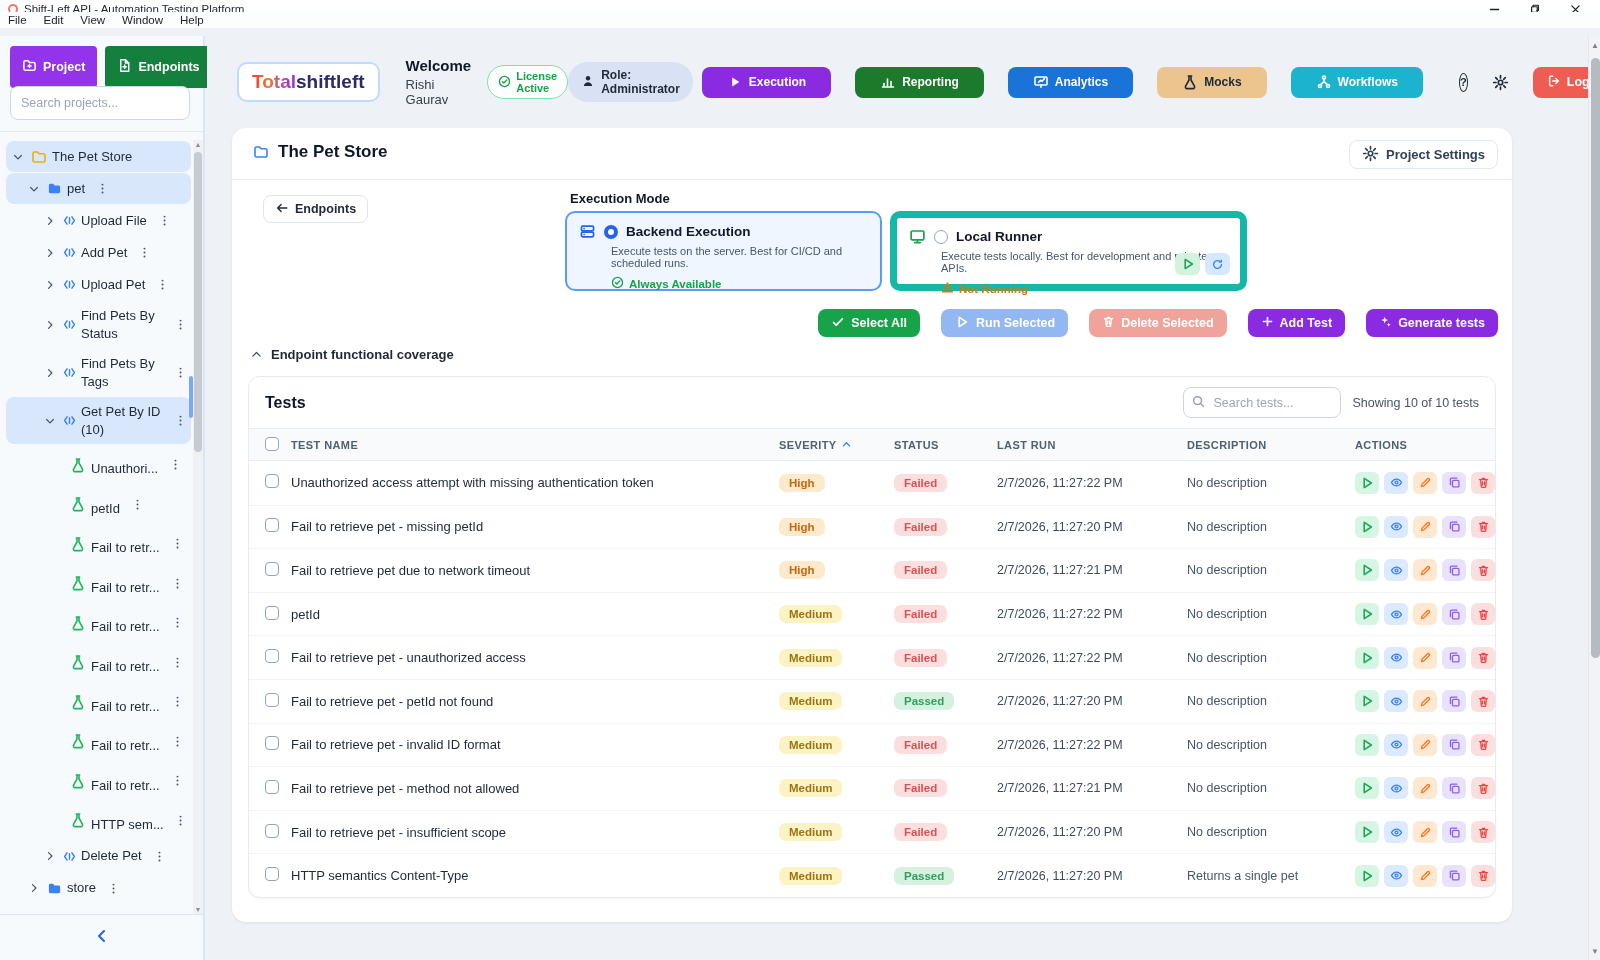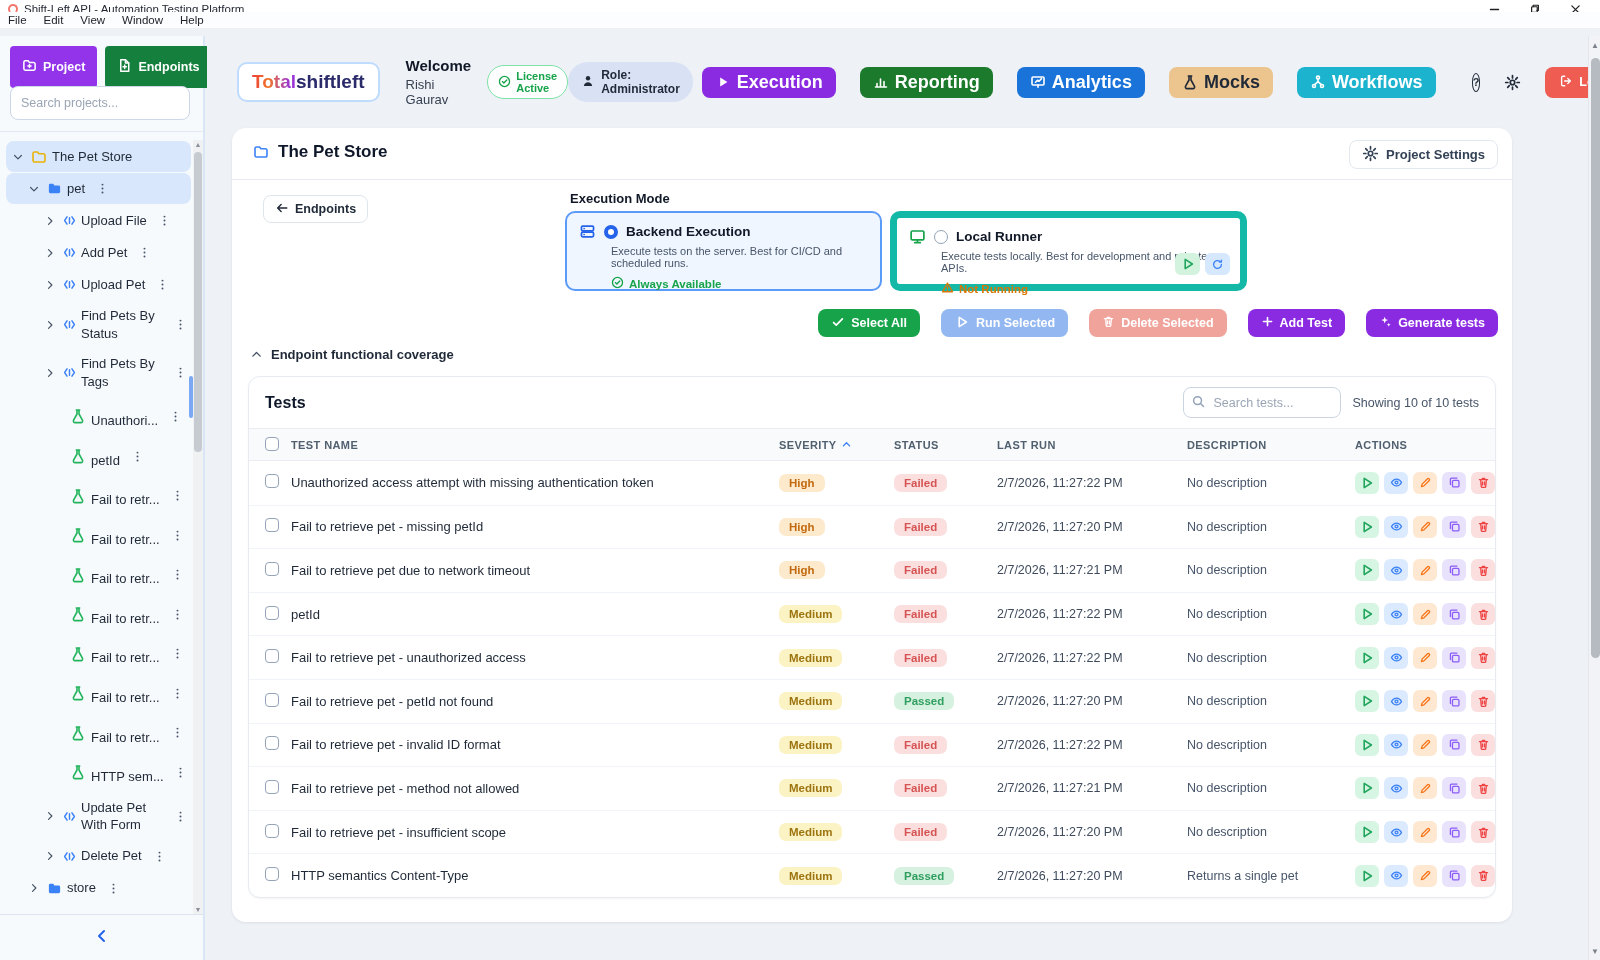--- a/index.html
+++ b/index.html
@@ -63,22 +63,22 @@
     -webkit-background-clip:text; background-clip:text; color:transparent; }
   .logo-shift { color:#2b2a6b; }
   .welcome-blk { margin-right:16px; }
   .welcome-ttl { font-size:15px; font-weight:800; color:#111827; }
   .welcome-usr { font-size:13px; color:#374151; margin-top:3px; }
   .license-pill { display:flex; align-items:center; gap:5px; border:1px solid #7ee2a8;
     color:#16a34a; font-size:11px; font-weight:700; border-radius:999px; padding:4px 10px;
     margin-right:auto; background:#fdfefd; }
   .role-pill { display:flex; align-items:center; gap:6px; background:#d9e1f5; color:#1f2937;
     font-size:12px; font-weight:600; border-radius:999px; padding:6px 13px; margin-right:9px; }
-  .nav-btn { display:flex; align-items:center; gap:6px; height:31px; padding:0 13px;
-    border-radius:8px; font-size:18px; font-weight:700; margin-right:24px; cursor:pointer; }
+  .nav-btn { display:flex; align-items:center; gap:6px; height:31px; padding:0 25px;
+    border-radius:8px; font-size:12px; font-weight:700; margin-right:24px; cursor:pointer; }
   .hdr-icon { color:#1f2937; margin:0 12px; display:flex; }
   .btn-logout { display:flex; align-items:center; gap:6px; height:31px; padding:0 14px;
     border-radius:8px; background:#ee5c52; color:#fff; font-size:12.5px; font-weight:700;
     margin-left:12px; cursor:pointer; }
 
   .card { position:absolute; left:25px; top:92px; width:1280px; height:794px;
     background:#fff; border-radius:14px; box-shadow:0 1px 3px rgba(15,23,42,.08); }
   .card-title { position:absolute; left:21px; top:14px; display:flex; align-items:center;
     gap:9px; font-size:17px; font-weight:800; color:#0f172a; }
   .card-title .t-ico { color:#3b82f6; display:flex; }
@@ -347,20 +347,40 @@
         </span>
         <span class="lbl">Find Pets By Tags</span>
         <span class="kebab">
           <svg width="13" height="13" viewBox="0 0 16 16" fill="none" stroke="currentColor" stroke-width="1.6" stroke-linecap="round" stroke-linejoin="round">
             <circle cx="8" cy="3.2" r="1.2" fill="currentColor" stroke="none"></circle>
             <circle cx="8" cy="8" r="1.2" fill="currentColor" stroke="none"></circle>
             <circle cx="8" cy="12.8" r="1.2" fill="currentColor" stroke="none"></circle>
           </svg>
         </span>
       </div>
+      <div class="tree-item lv2 sel" style="padding-left: 38px;">
+        <span class="chev">
+          <svg width="12" height="12" viewBox="0 0 16 16" fill="none" stroke="currentColor" stroke-width="1.6" stroke-linecap="round" stroke-linejoin="round">
+            <path d="M3.5 6L8 10.5 12.5 6"></path>
+          </svg>
+        </span>
+        <span class="t-ico ico-endpoint">
+          <svg width="13" height="13" viewBox="0 0 16 16" fill="none" stroke="currentColor" stroke-width="1.8" stroke-linecap="round" stroke-linejoin="round">
+            <path d="M5 3.5L2 8l3 4.5M11 3.5L14 8l-3 4.5M8 4.6v6.8"></path>
+          </svg>
+        </span>
+        <span class="lbl">Get Pet By ID (10)</span>
+        <span class="kebab">
+          <svg width="13" height="13" viewBox="0 0 16 16" fill="none" stroke="currentColor" stroke-width="1.6" stroke-linecap="round" stroke-linejoin="round">
+            <circle cx="8" cy="3.2" r="1.2" fill="currentColor" stroke="none"></circle>
+            <circle cx="8" cy="8" r="1.2" fill="currentColor" stroke="none"></circle>
+            <circle cx="8" cy="12.8" r="1.2" fill="currentColor" stroke="none"></circle>
+          </svg>
+        </span>
+      </div>
       <div class="tree-item lv3" style="padding-left: 64px;">
         <span class="t-ico ico-flask">
           <svg width="16" height="16" viewBox="0 0 16 16" fill="none" stroke="currentColor" stroke-width="1.6" stroke-linecap="round" stroke-linejoin="round">
             <path d="M6.3 2h3.4M7 2v4L3.6 12.2A1.6 1.6 0 0 0 5 14.6h6a1.6 1.6 0 0 0 1.4-2.4L9 6V2"></path>
           </svg>
         </span>
         <span class="lbl">Unauthori...</span>
         <span class="kebab">
           <svg width="13" height="13" viewBox="0 0 16 16" fill="none" stroke="currentColor" stroke-width="1.6" stroke-linecap="round" stroke-linejoin="round">
             <circle cx="8" cy="3.2" r="1.2" fill="currentColor" stroke="none"></circle>
@@ -489,40 +509,20 @@
           </svg>
         </span>
       </div>
       <div class="tree-item lv3" style="padding-left: 64px;">
         <span class="t-ico ico-flask">
           <svg width="16" height="16" viewBox="0 0 16 16" fill="none" stroke="currentColor" stroke-width="1.6" stroke-linecap="round" stroke-linejoin="round">
             <path d="M6.3 2h3.4M7 2v4L3.6 12.2A1.6 1.6 0 0 0 5 14.6h6a1.6 1.6 0 0 0 1.4-2.4L9 6V2"></path>
           </svg>
         </span>
         <span class="lbl">HTTP sem...</span>
-        <span class="kebab">
-          <svg width="13" height="13" viewBox="0 0 16 16" fill="none" stroke="currentColor" stroke-width="1.6" stroke-linecap="round" stroke-linejoin="round">
-            <circle cx="8" cy="3.2" r="1.2" fill="currentColor" stroke="none"></circle>
-            <circle cx="8" cy="8" r="1.2" fill="currentColor" stroke="none"></circle>
-            <circle cx="8" cy="12.8" r="1.2" fill="currentColor" stroke="none"></circle>
-          </svg>
-        </span>
-      </div>
-      <div class="tree-item lv2" style="padding-left: 38px;">
-        <span class="chev">
-          <svg width="12" height="12" viewBox="0 0 16 16" fill="none" stroke="currentColor" stroke-width="1.6" stroke-linecap="round" stroke-linejoin="round">
-            <path d="M6 3.5L10.5 8 6 12.5"></path>
-          </svg>
-        </span>
-        <span class="t-ico ico-endpoint">
-          <svg width="13" height="13" viewBox="0 0 16 16" fill="none" stroke="currentColor" stroke-width="1.8" stroke-linecap="round" stroke-linejoin="round">
-            <path d="M5 3.5L2 8l3 4.5M11 3.5L14 8l-3 4.5M8 4.6v6.8"></path>
-          </svg>
-        </span>
-        <span class="lbl">Update Pet With Form</span>
         <span class="kebab">
           <svg width="13" height="13" viewBox="0 0 16 16" fill="none" stroke="currentColor" stroke-width="1.6" stroke-linecap="round" stroke-linejoin="round">
             <circle cx="8" cy="3.2" r="1.2" fill="currentColor" stroke="none"></circle>
             <circle cx="8" cy="8" r="1.2" fill="currentColor" stroke="none"></circle>
             <circle cx="8" cy="12.8" r="1.2" fill="currentColor" stroke="none"></circle>
           </svg>
         </span>
       </div>
       <div class="tree-item lv2" style="padding-left: 38px;">
         <span class="chev">

